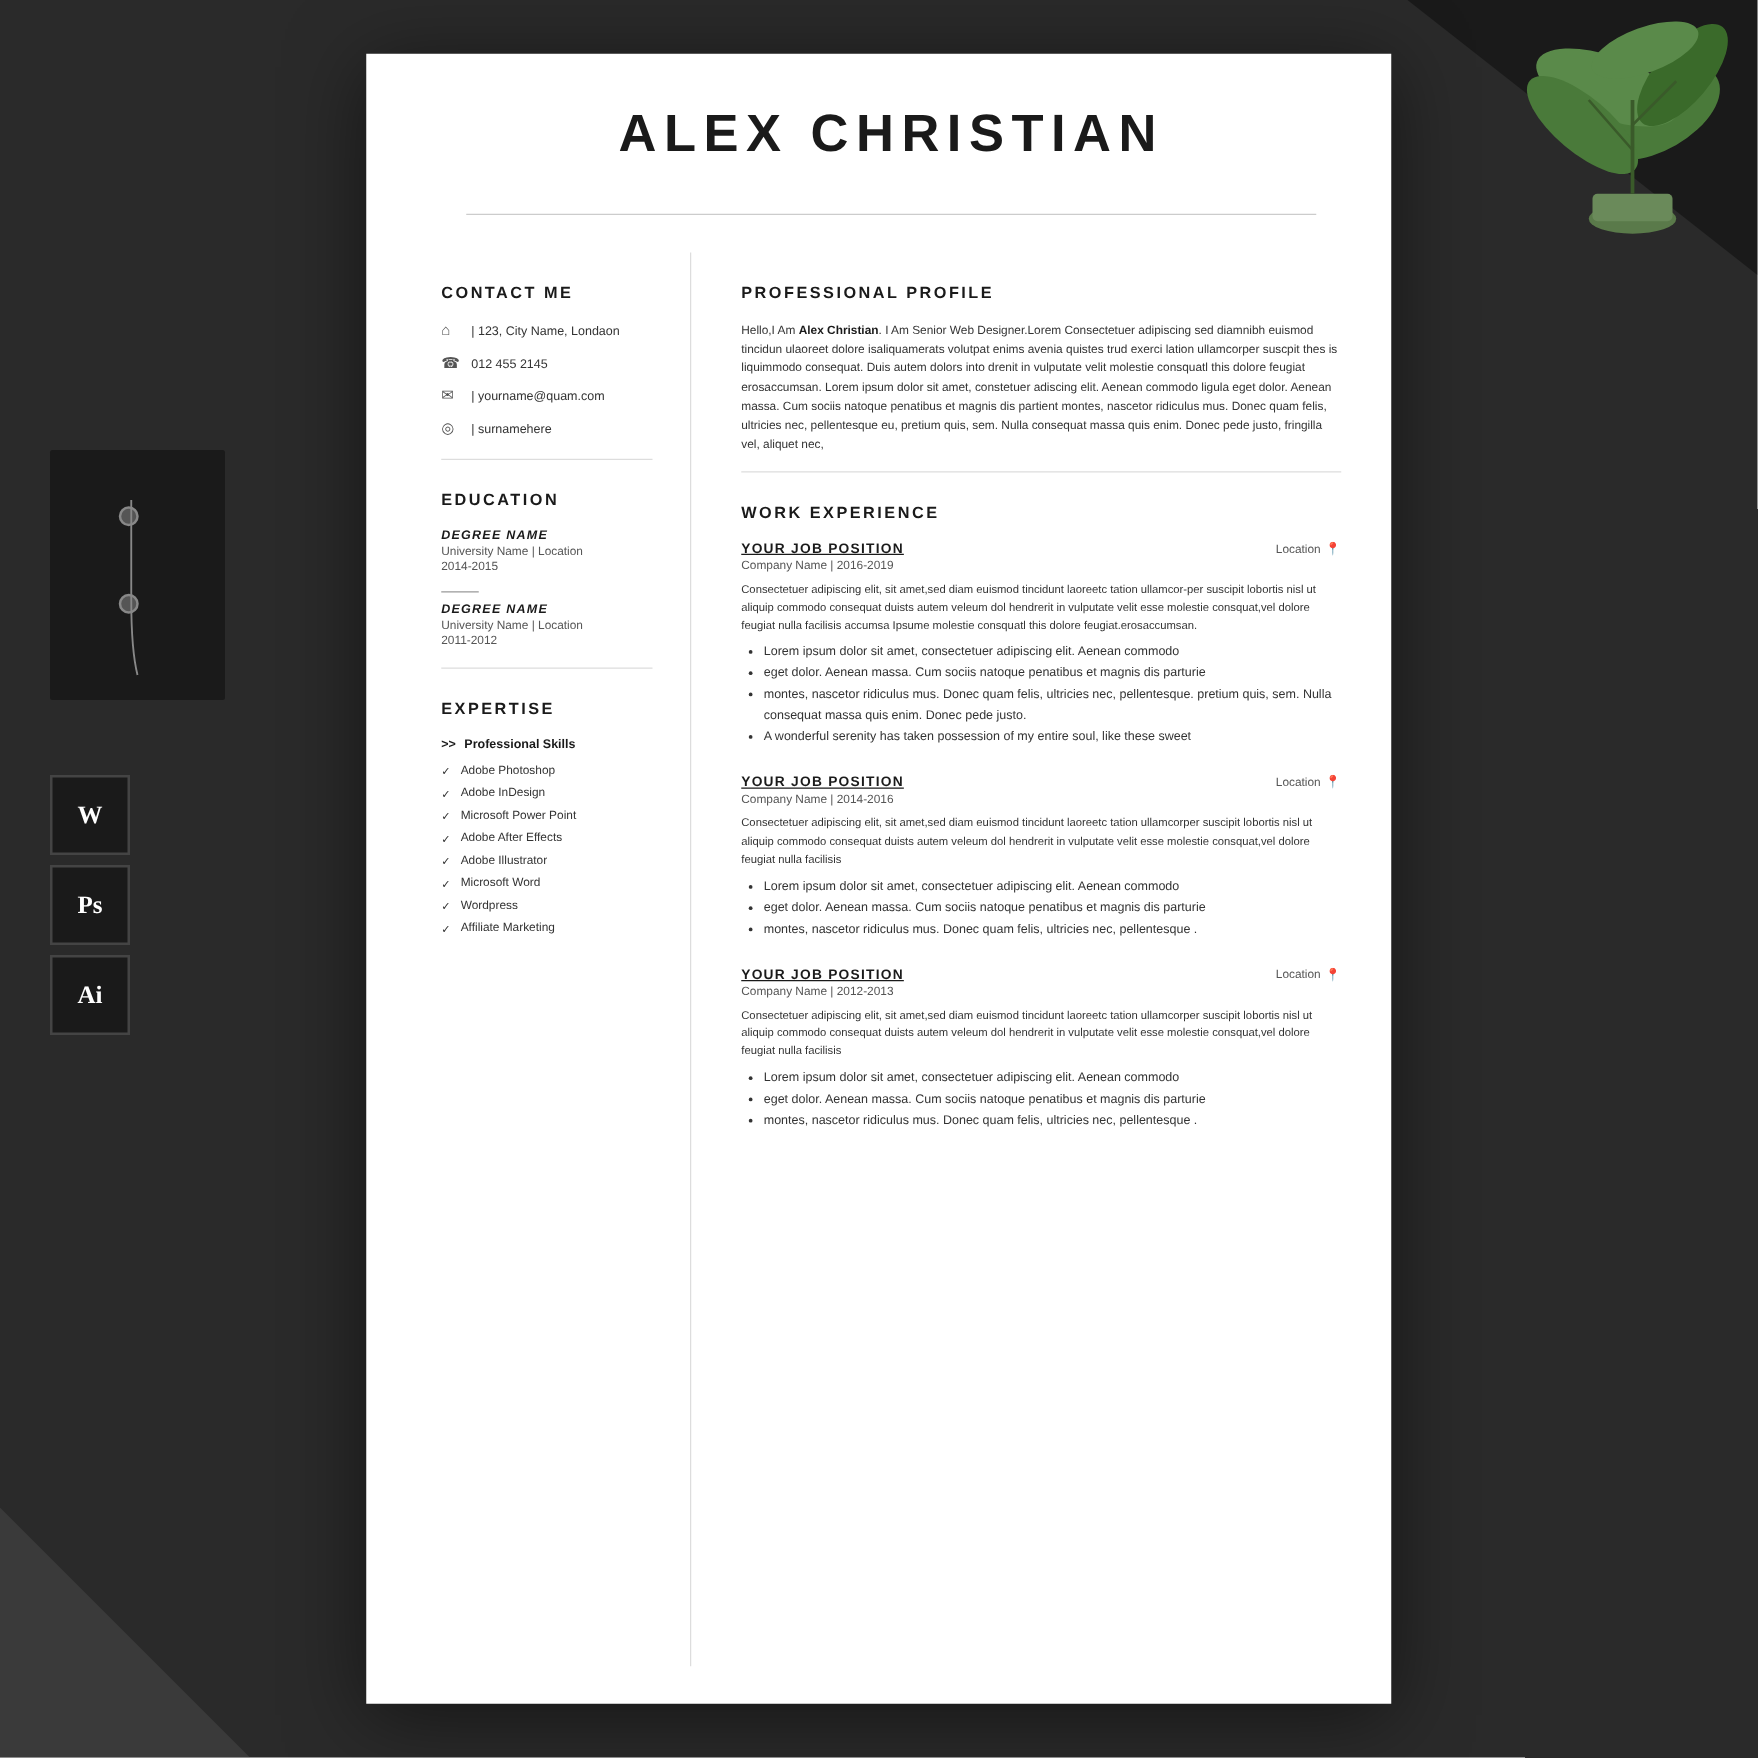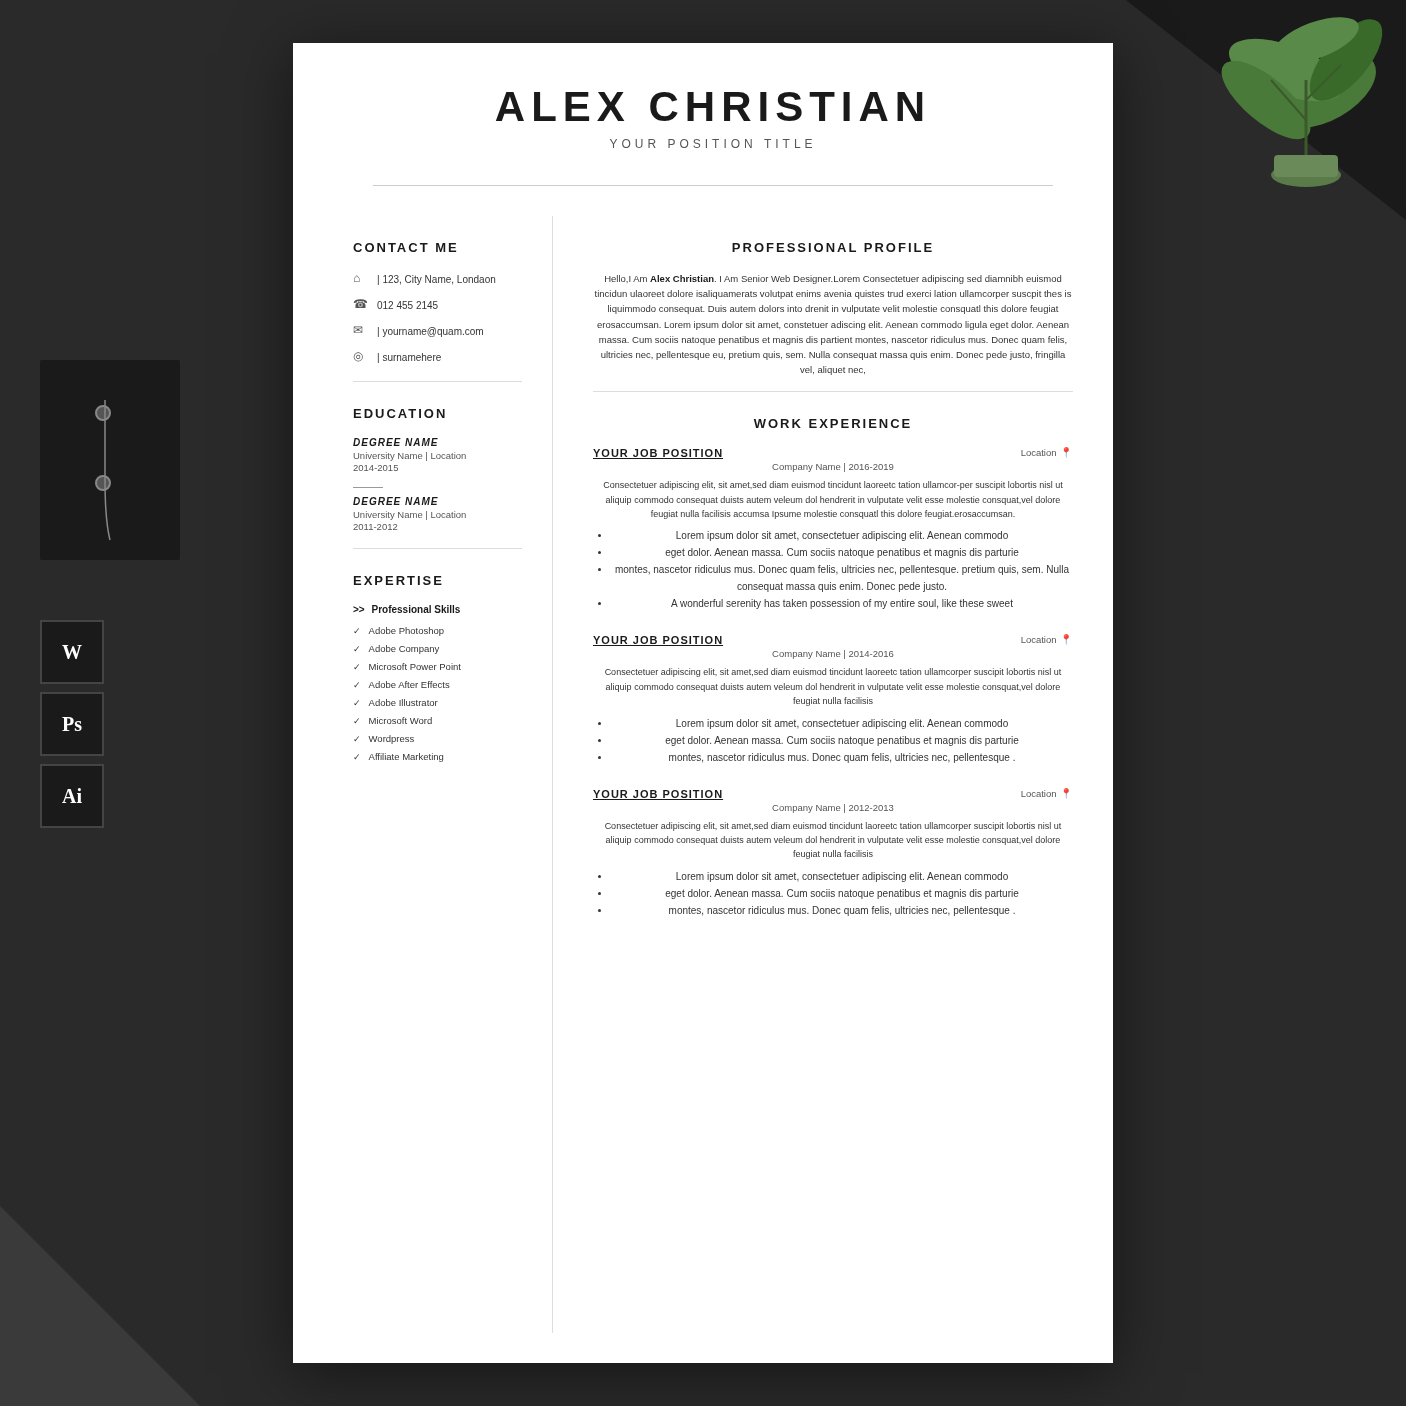--- a/index.html
+++ b/index.html
@@ -165,21 +165,20 @@
     .left-column {
       width: 240px;
       padding: 0 30px 0 40px;
       flex-shrink: 0;
       border-right: 1px solid #ddd;
     }
 
     .right-column {
       flex: 1;
       padding: 0 40px 0 40px;
-      text-align: center;
     }
 
     .section-title {
       font-size: 13px;
       font-weight: 900;
       letter-spacing: 2px;
       text-transform: uppercase;
       color: #1a1a1a;
       margin-bottom: 16px;
       margin-top: 24px;
@@ -378,21 +377,20 @@
   <div class="app-icon">Ps</div>
   <div class="app-icon">Ai</div>
 </div>
 
 <div class="bg-decoration-bottom-left"></div>
 
 <div class="resume-paper">
 
   <div class="resume-header">
     <div class="resume-name">ALEX CHRISTIAN</div>
-    <div class="resume-title">YOUR POSITION TITLE</div>
   </div>
   <div class="header-divider"></div>
 
   <div class="resume-body">
 
     <div class="left-column">
 
       <div>
         <div class="section-title">CONTACT ME</div>
         <div class="contact-item">
@@ -441,21 +439,21 @@
           <span class="expertise-arrow">&gt;&gt;</span>
           <span>Professional Skills</span>
         </div>
 
         <div class="skill-item">
           <span class="skill-check">✓</span>
           <span>Adobe Photoshop</span>
         </div>
         <div class="skill-item">
           <span class="skill-check">✓</span>
-          <span>Adobe Company</span>
+          <span>Adobe InDesign</span>
         </div>
         <div class="skill-item">
           <span class="skill-check">✓</span>
           <span>Microsoft Power Point</span>
         </div>
         <div class="skill-item">
           <span class="skill-check">✓</span>
           <span>Adobe After Effects</span>
         </div>
         <div class="skill-item">

